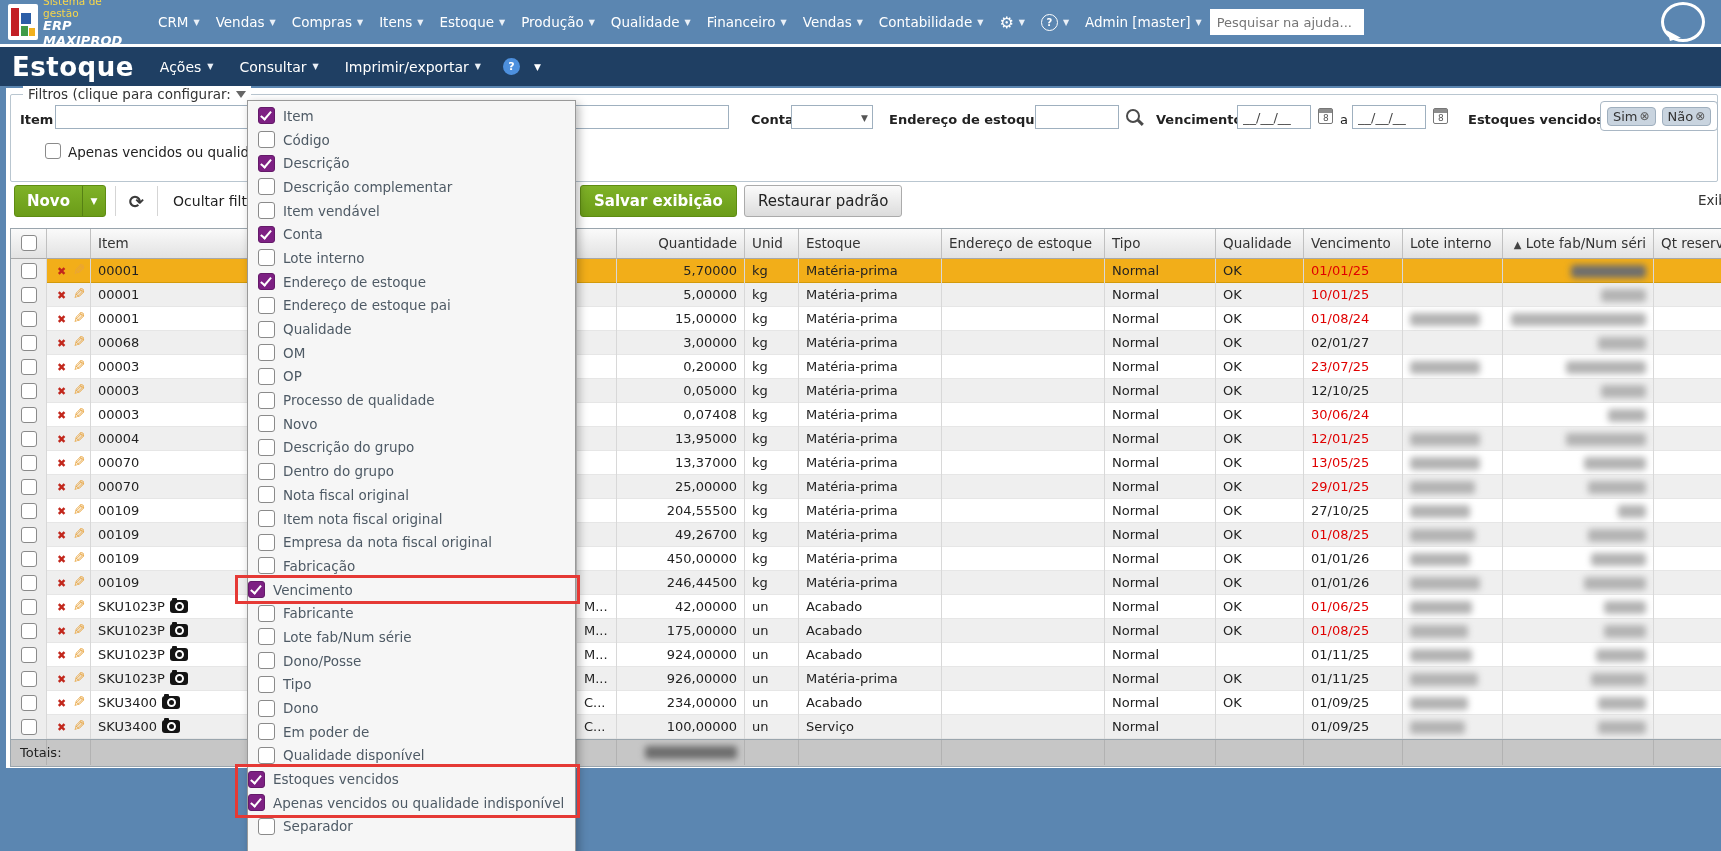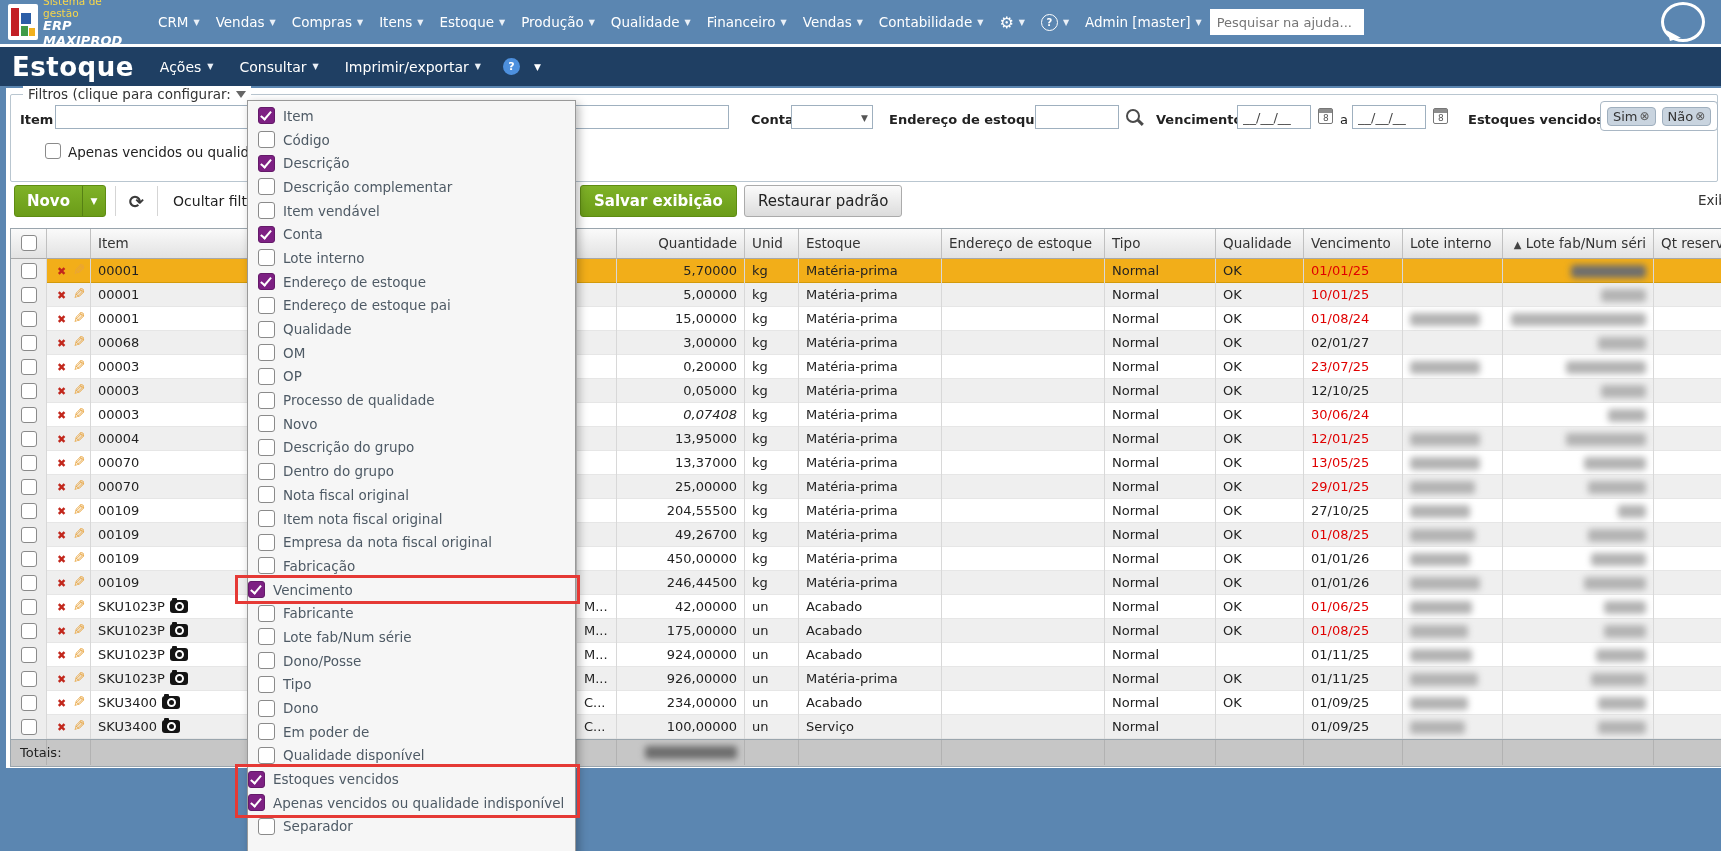--- a/index.html
+++ b/index.html
@@ -414,21 +414,21 @@
           <div class="g-cell c-qt_reserv" style="width: 68px;"></div>
         </div>
         <div class="g-row ">
           <div class="g-cell c-cb" style="width: 36px;">
             <span class="ck"></span>
           </div>
           <div class="g-cell c-icons" style="width: 44px;"><span class="del">✖</span><span class="pen">✎</span></div>
           <div class="g-cell c-item" style="width: 157px;">00003</div>
           <div class="g-cell c-covered" style="width: 329px;"></div>
           <div class="g-cell c-sliver" style="width: 40px;"></div>
-          <div class="g-cell c-quantidade" style="width: 128px; font-style: italic;">0,07408</div>
+          <div class="g-cell c-quantidade" style="width: 128px;">0,07408</div>
           <div class="g-cell c-unid" style="width: 54px;">kg</div>
           <div class="g-cell c-estoque" style="width: 143px;">Matéria-prima</div>
           <div class="g-cell c-endereco" style="width: 163px;"></div>
           <div class="g-cell c-tipo" style="width: 111px;">Normal</div>
           <div class="g-cell c-qualidade" style="width: 88px;">OK</div>
           <div class="g-cell c-vencimento red" style="width: 99px;">30/06/24</div>
           <div class="g-cell c-lote_interno" style="width: 100px;"></div>
           <div class="g-cell c-lote_fab" style="width: 151px;"><span class="blur" style="width:38px"></span></div>
           <div class="g-cell c-qt_reserv" style="width: 68px;"></div>
         </div>

